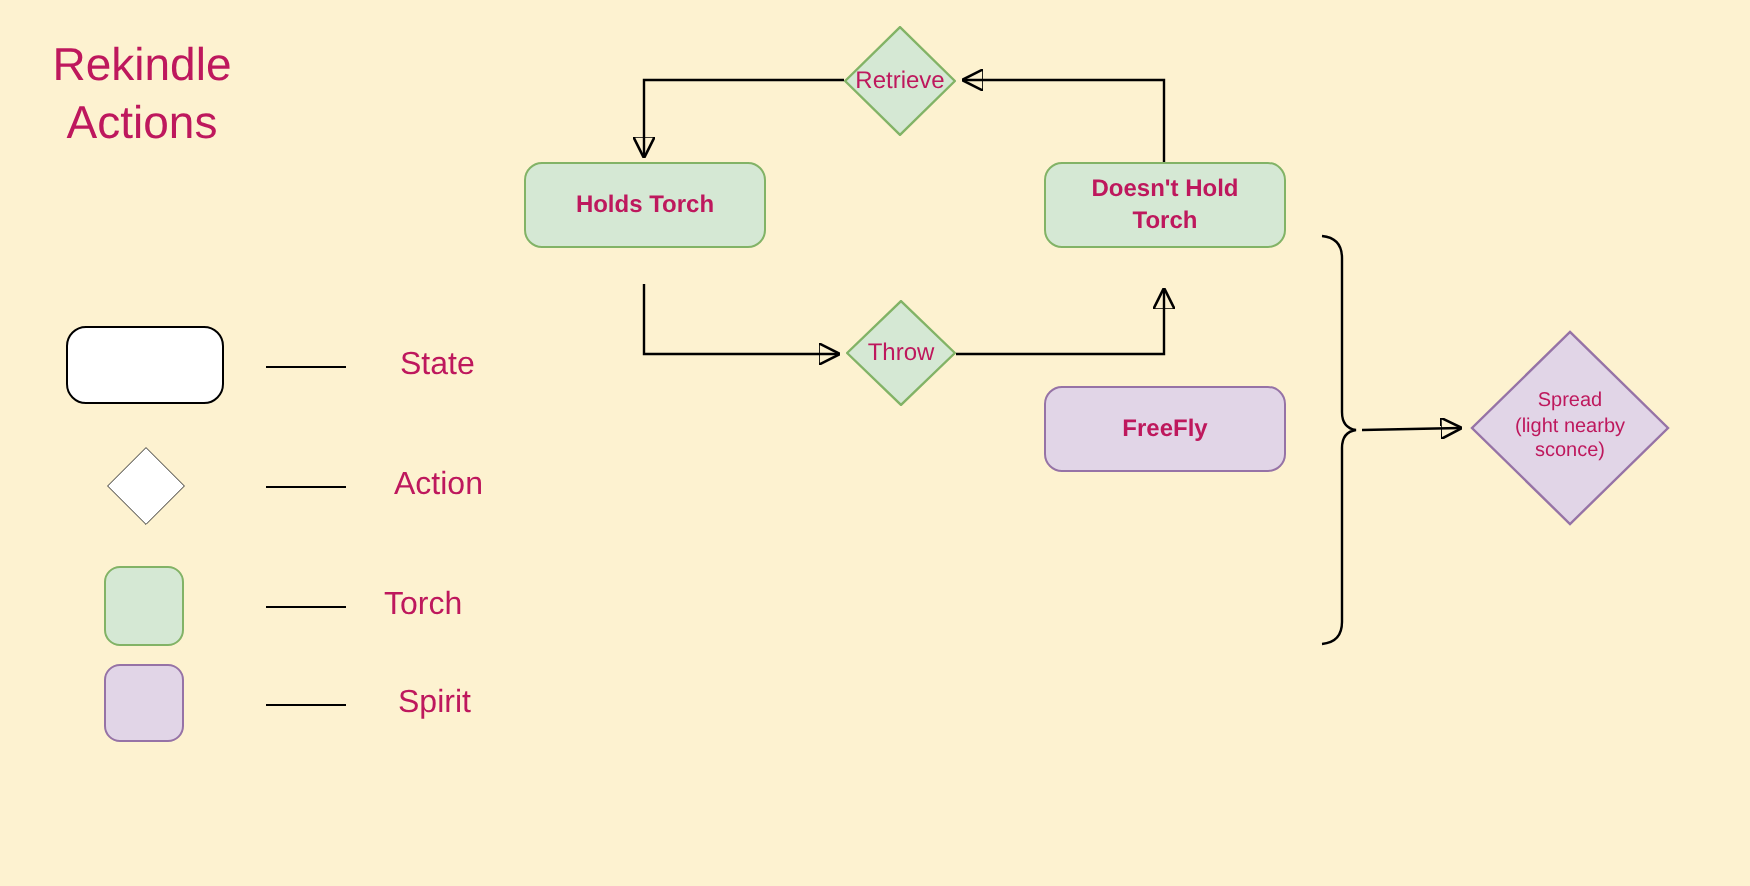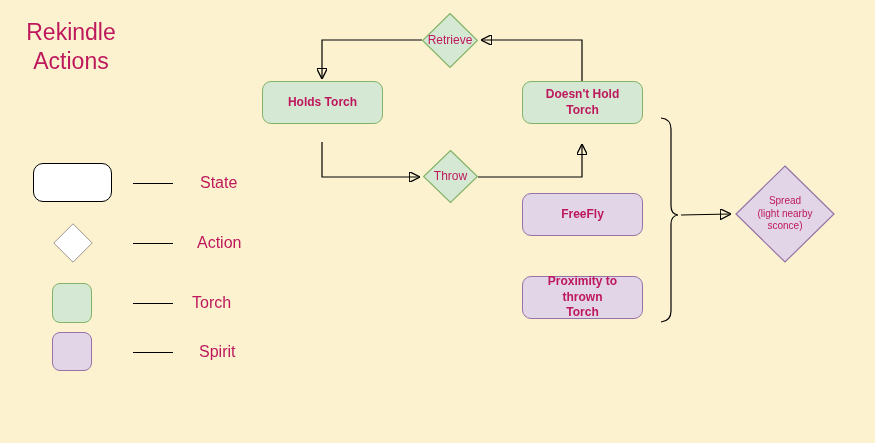--- a/index.html
+++ b/index.html
@@ -143,24 +143,20 @@
 
   <div class="node green" style="left:262px;top:81px">
     <span>Holds Torch</span>
   </div>
   <div class="node purple" style="left:522px;top:193px">
     <span>FreeFly</span>
   </div>
   <div class="node green" style="left:522px;top:81px">
     <span>Doesn't Hold Torch</span>
   </div>
-  <div class="node purple" style="left:522px;top:276px">
-    <span>Proximity to thrown
-Torch</span>
-  </div>
 
   <div class="dnode" style="left:422px;top:13px;width:56px;height:55px">
     <svg viewBox="0 0 100 100" preserveAspectRatio="none">
       <polygon class="poly-green" points="50,1 99,50 50,99 1,50"></polygon>
     </svg>
     <span class="dlabel">Retrieve</span>
   </div>
   <div class="dnode" style="left:423px;top:150px;width:55px;height:53px">
     <svg viewBox="0 0 100 100" preserveAspectRatio="none">
       <polygon class="poly-green" points="50,1 99,50 50,99 1,50"></polygon>

